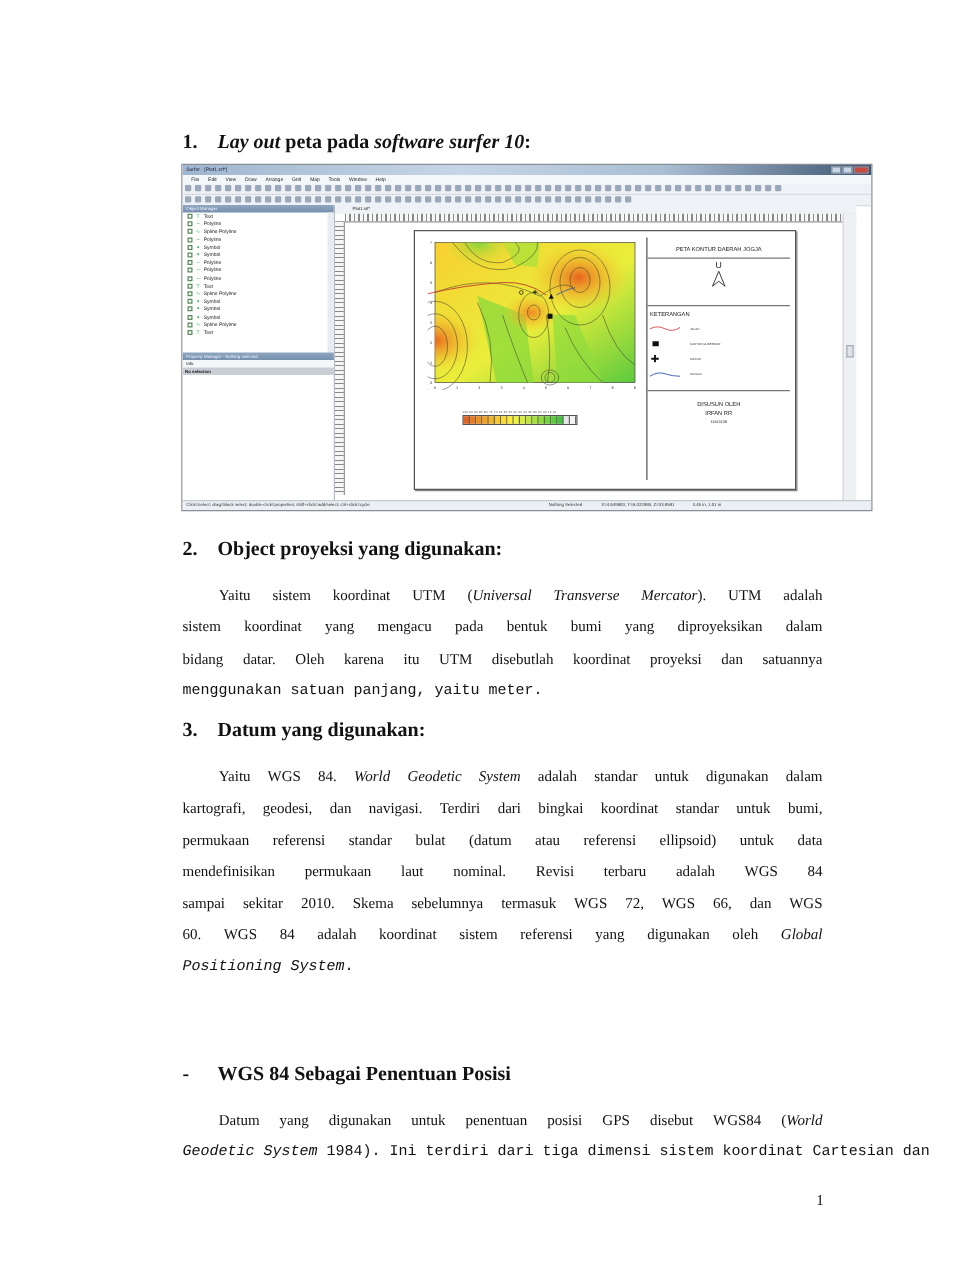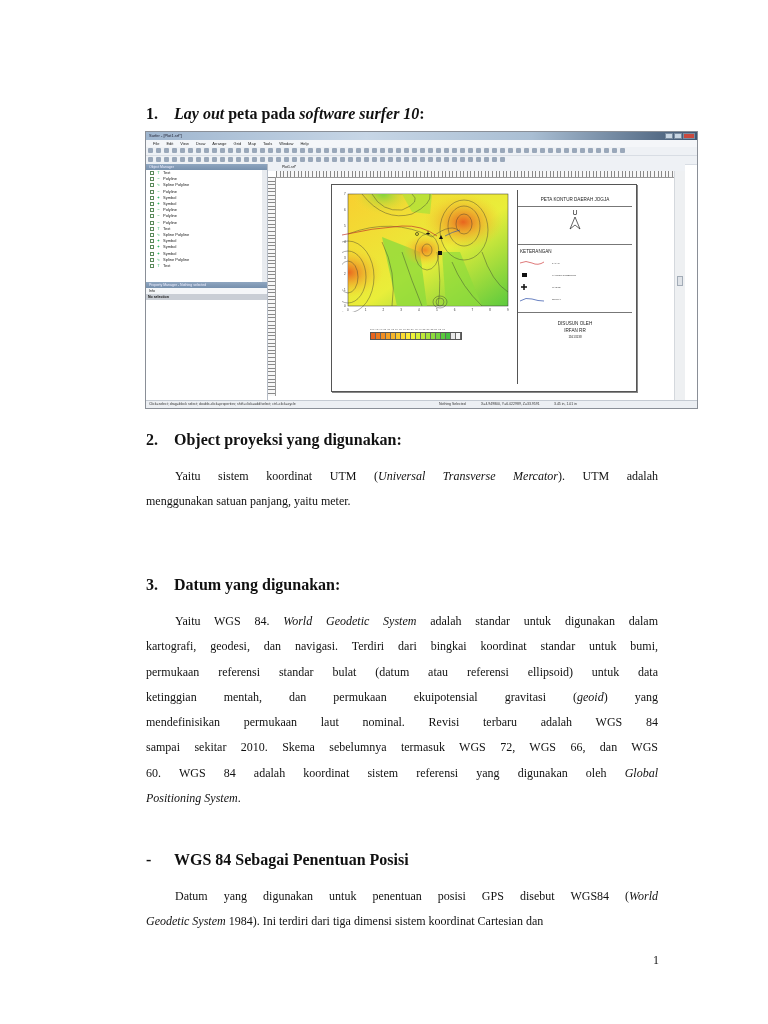--- a/index.html
+++ b/index.html
@@ -3,21 +3,21 @@
 <meta charset="utf-8">
 <style>
   html, body { margin:0; padding:0; background:#ffffff; }
   body { width:768px; height:1024px; position:relative; overflow:hidden;
          font-family:"Liberation Serif", "DejaVu Serif", serif; color:#111; }
   .abs { position:absolute; }
   .h { font-weight:bold; font-size:16px; line-height:20px; }
   .h .num { display:inline-block; width:28px; }
   .p { font-size:12px; line-height:25px; text-align:justify;margin-top:12px; }
   .p .line { display:block; height:25.3px; text-align:justify; text-align-last:justify; white-space:nowrap; }
-  .p .line.last { text-align-last:left; }
+  .p .line.last { text-align-last:left;font-family:Liberation Mono, monospace; }
   .p .line.indent { padding-left:29px; }
   i { font-style:italic; }
 
   
   #shot { left:145px; top:131px; width:551px; height:276px; border:1px solid #8a8f97; background:#fff; overflow:hidden;
           font-family:"Liberation Sans", "DejaVu Sans", sans-serif; }
   #titlebar { position:absolute; left:0; top:0; width:100%; height:8px;
               background:linear-gradient(90deg,#9fb6cf,#c7d6e6 40%,#a9bed3 70%,#3e5571); }
   #titlebar .t { position:absolute; left:3px; top:0; font-size:4px; color:#223; line-height:8px; }
   #titlebar .btns { position:absolute; right:2px; top:1px; height:6px; display:flex; gap:1px; }
@@ -263,31 +263,32 @@
     <span style="left:335px;">X=4.949800, Y=6.022989, Z=33.9591</span>
     <span style="left:408px;">3.45 in, 1.01 in</span>
   </div>
 </div>
 
 <div class="abs h" style="left:146px; top:430px;">
   <span class="num">2.</span><span>Object proyeksi yang digunakan:</span>
 </div>
 <div class="abs p" id="para2" style="left:146px; top:452px; width:512px;">
     <span class="line indent"><span>Yaitu sistem koordinat UTM (</span><i>Universal Transverse Mercator</i><span>). UTM adalah</span></span>
+    <span class="line"><span>sistem koordinat yang mengacu pada bentuk bumi yang diproyeksikan dalam</span></span>
+    <span class="line"><span>bidang datar. Oleh karena itu UTM disebutlah koordinat proyeksi dan satuannya</span></span>
     <span class="line last"><span>menggunakan satuan panjang, yaitu meter.</span></span>
   </div>
 
 <div class="abs h" style="left:146px; top:575px;">
   <span class="num">3.</span><span>Datum yang digunakan:</span>
 </div>
 <div class="abs p" id="para3" style="left:146px; top:597px; width:512px;">
     <span class="line indent"><span>Yaitu WGS 84. </span><i>World Geodetic System</i><span> adalah standar untuk digunakan dalam</span></span>
     <span class="line"><span>kartografi, geodesi, dan navigasi. Terdiri dari bingkai koordinat standar untuk bumi,</span></span>
     <span class="line"><span>permukaan referensi standar bulat (datum atau referensi ellipsoid) untuk data</span></span>
-    <span class="line"><span>ketinggian mentah, dan permukaan ekuipotensial gravitasi (</span><i>geoid</i><span>) yang</span></span>
     <span class="line"><span>mendefinisikan permukaan laut nominal. Revisi terbaru adalah WGS 84</span></span>
     <span class="line"><span>sampai sekitar 2010. Skema sebelumnya termasuk WGS 72, WGS 66, dan WGS</span></span>
     <span class="line"><span>60. WGS 84 adalah koordinat sistem referensi yang digunakan oleh </span><i>Global</i></span>
     <span class="line last"><i>Positioning System</i><span>.</span></span>
   </div>
 
 <div class="abs h" style="left:146px; top:850px;">
   <span class="num">-</span><span>WGS 84 Sebagai Penentuan Posisi</span>
 </div>
 <div class="abs p" id="para4" style="left:146px; top:872px; width:512px;">

